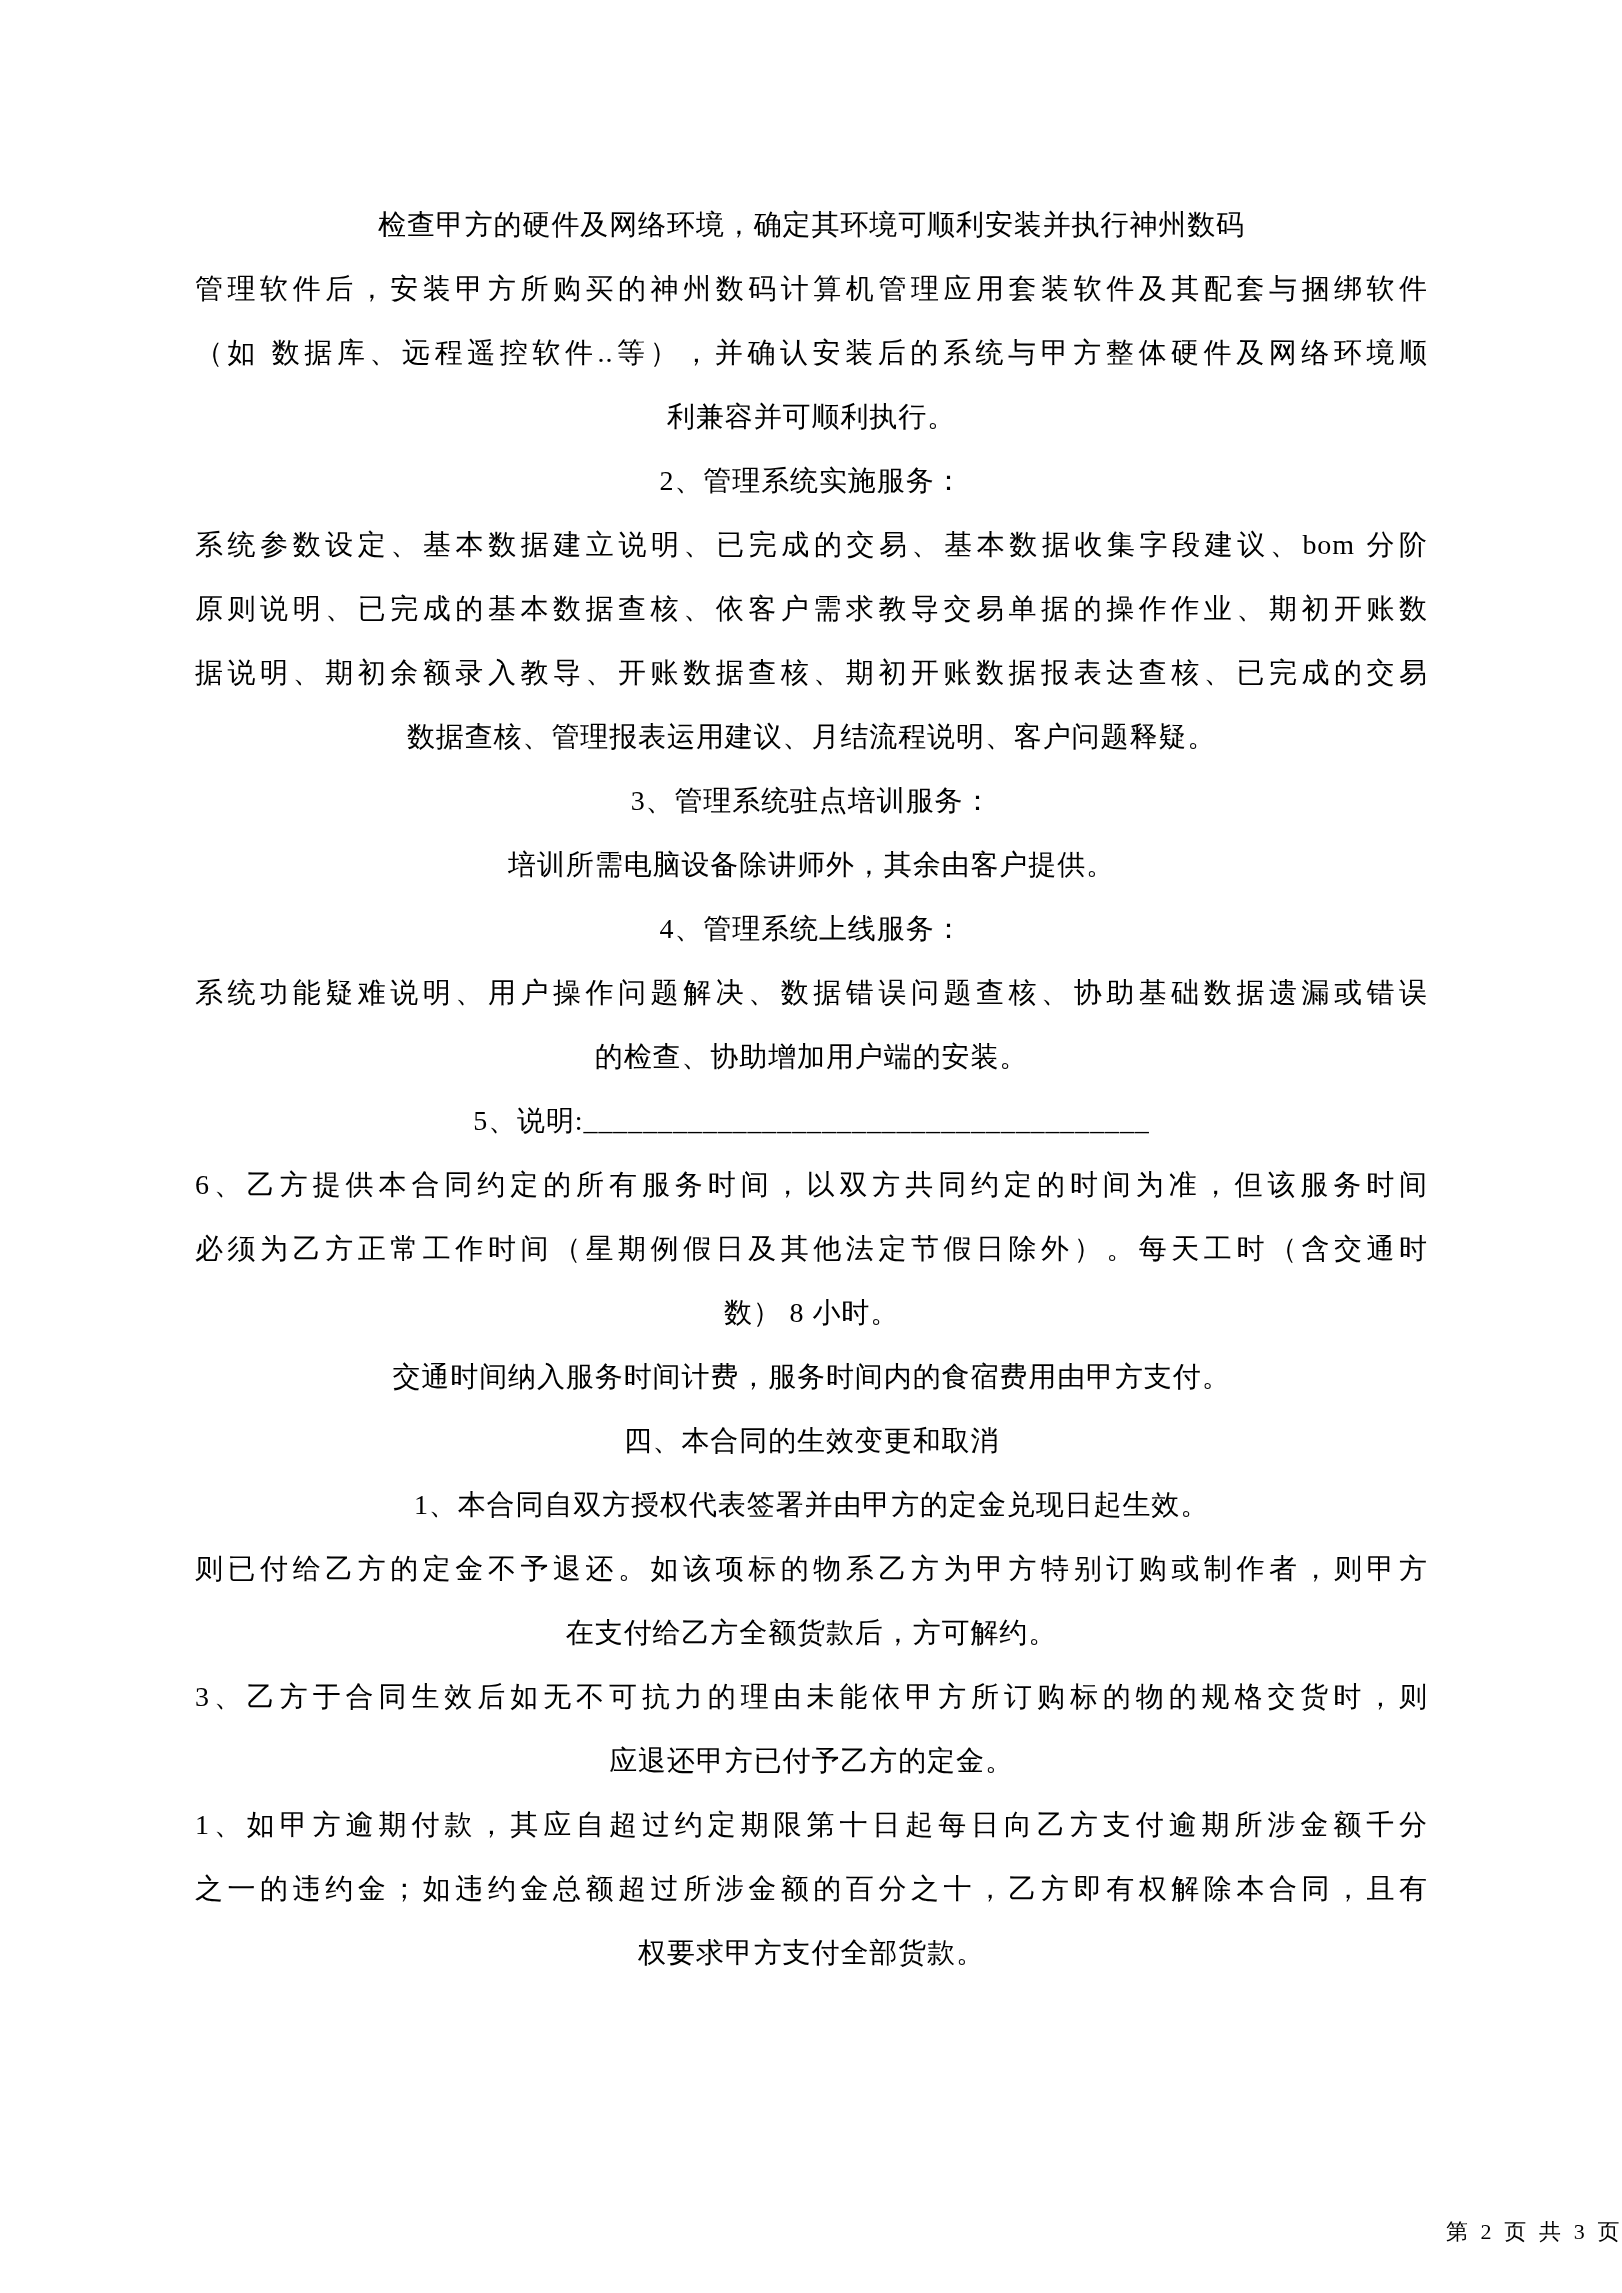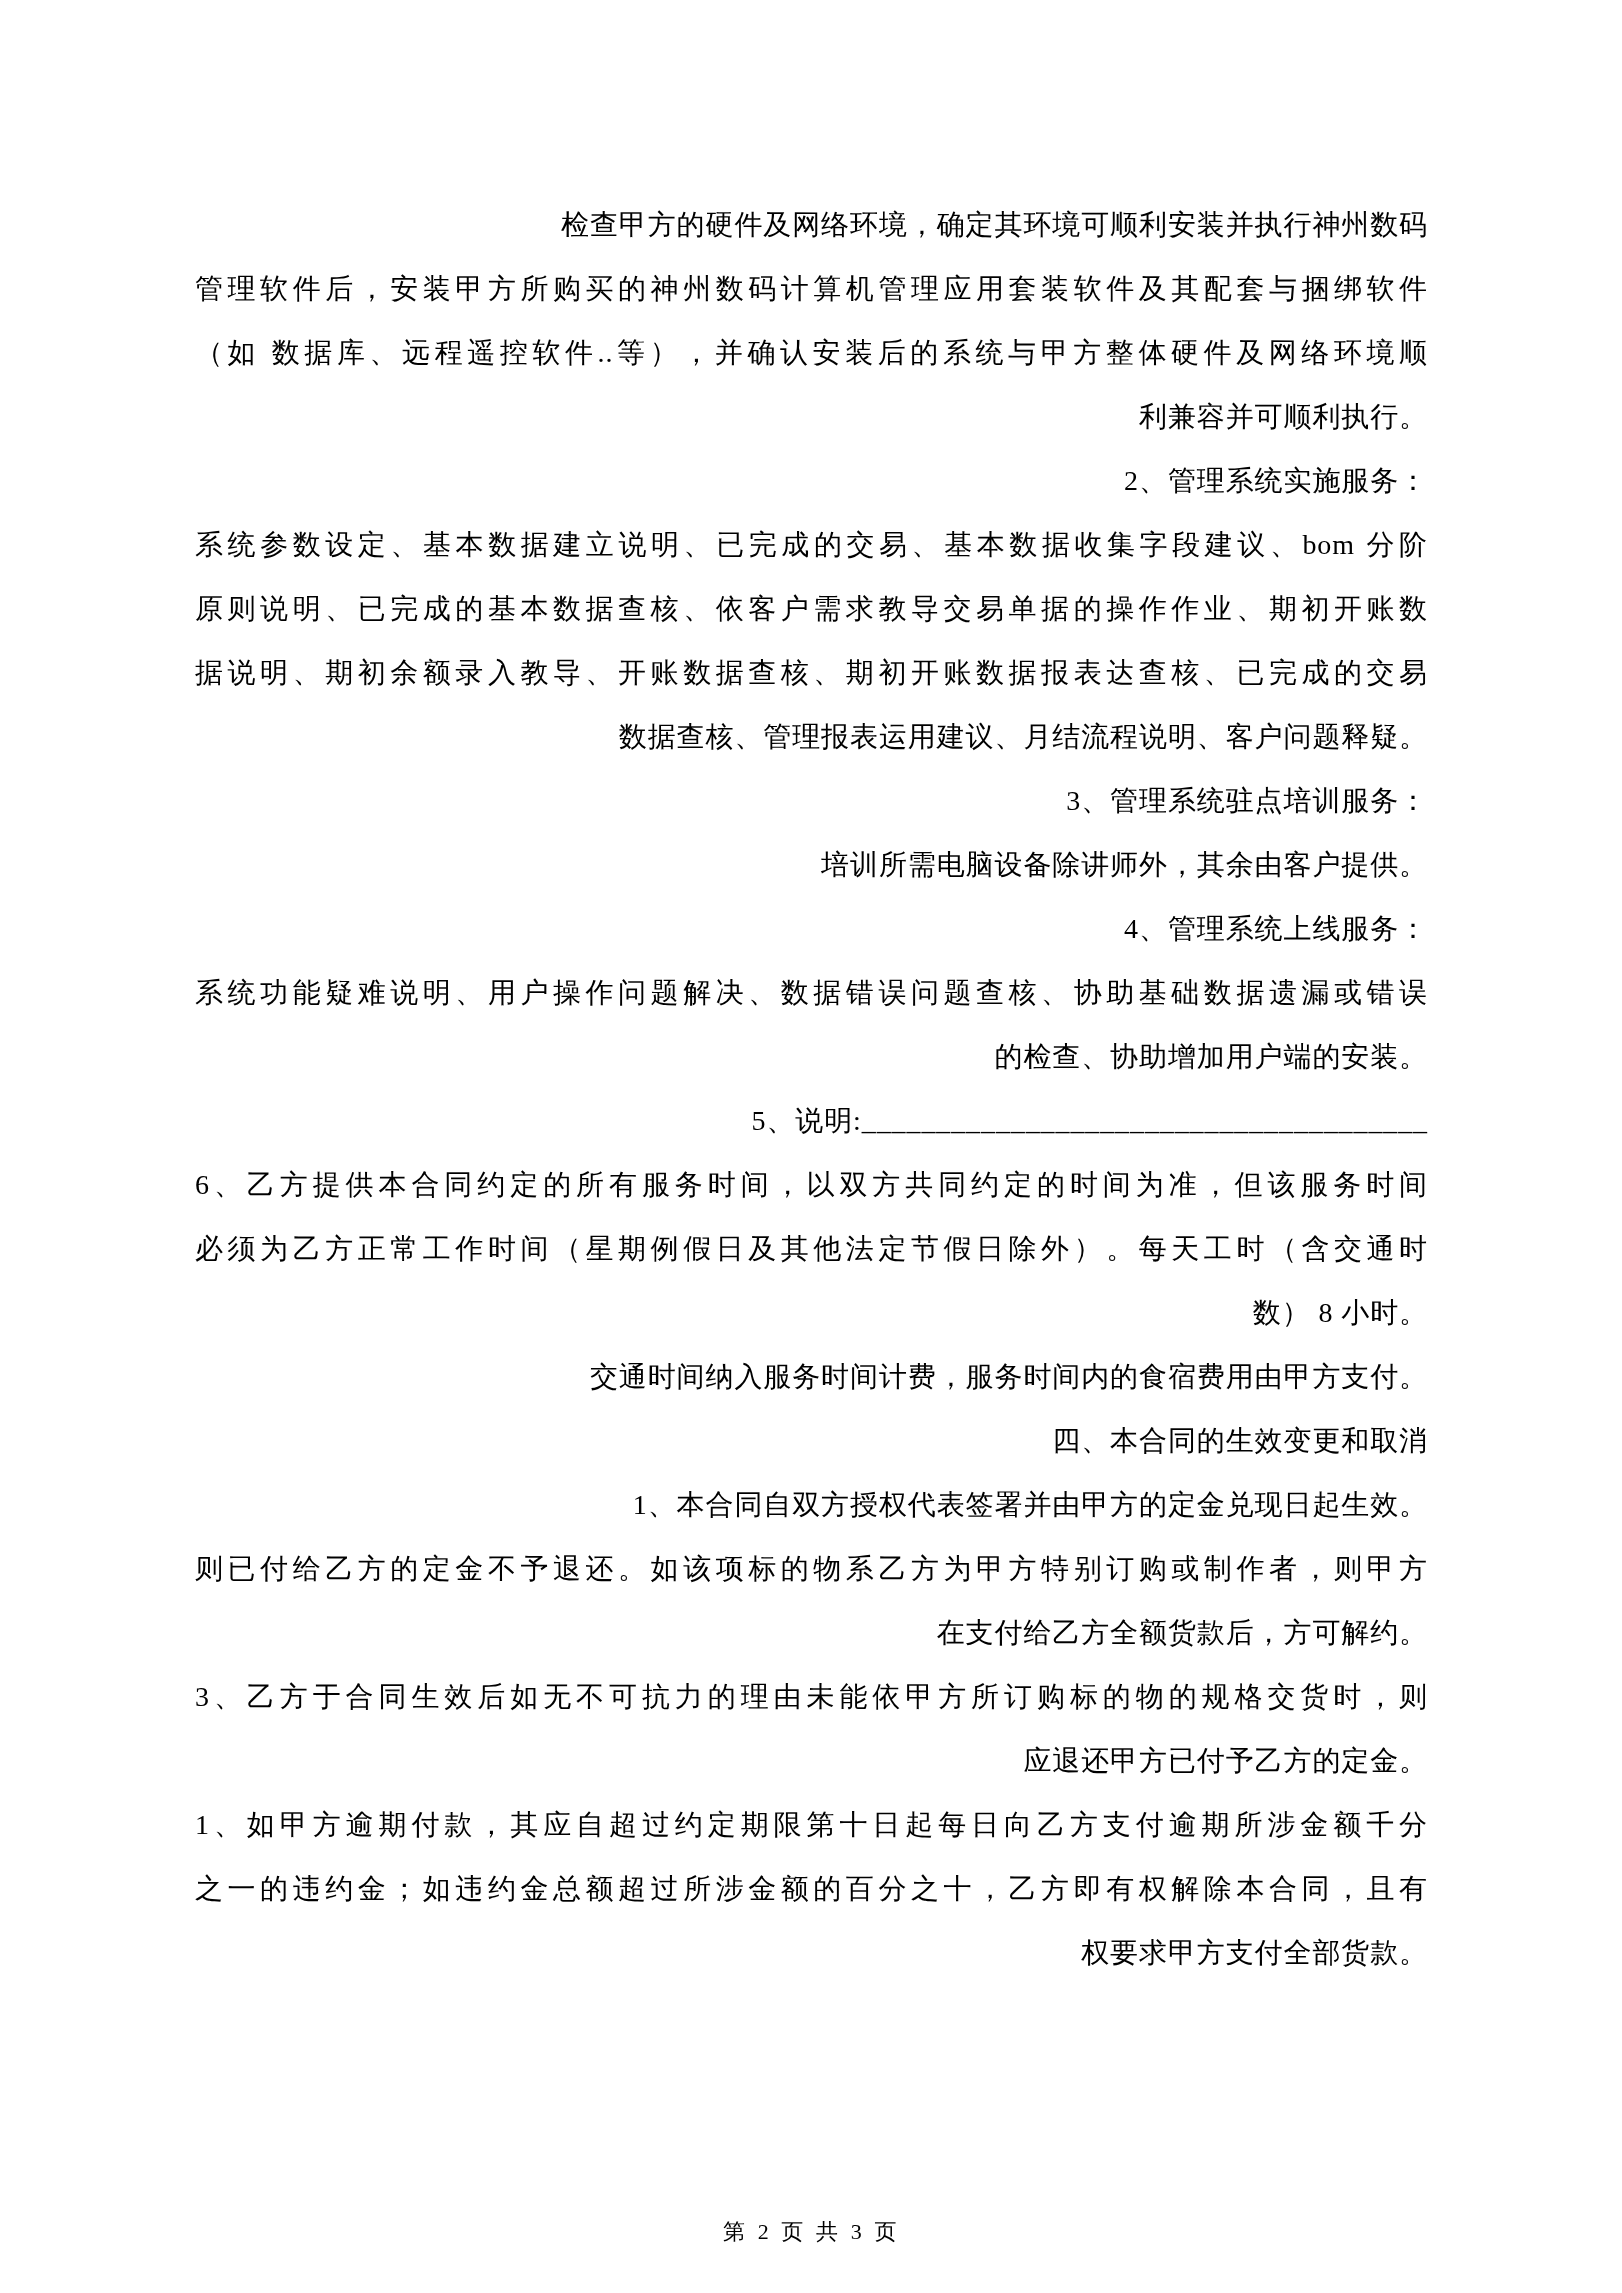--- a/index.html
+++ b/index.html
@@ -21,34 +21,34 @@
     left: 195px;
     top: 193px;
     width: 1233px;
   }
   .line {
     height: 64px;
     line-height: 64px;
     font-size: 28px;
     letter-spacing: 0.9px;
     white-space: nowrap;
-    text-align: right;
+    text-align: center;
     color: #000000;
   }
   .line.justify {
     text-align: justify;
     text-align-last: justify;
     text-justify: inter-character;
   }
   .footer {
     position: absolute;
     left: 0;
     right: 0;
     top: 2217px;
-    text-align: center;
+    text-align: right;
     font-size: 22px;
     letter-spacing: 3.6px;
     color: #000000;
   }
 </style>
 </head>
 <body>
 
 <div class="page">
   <div class="content" id="doc-body">

